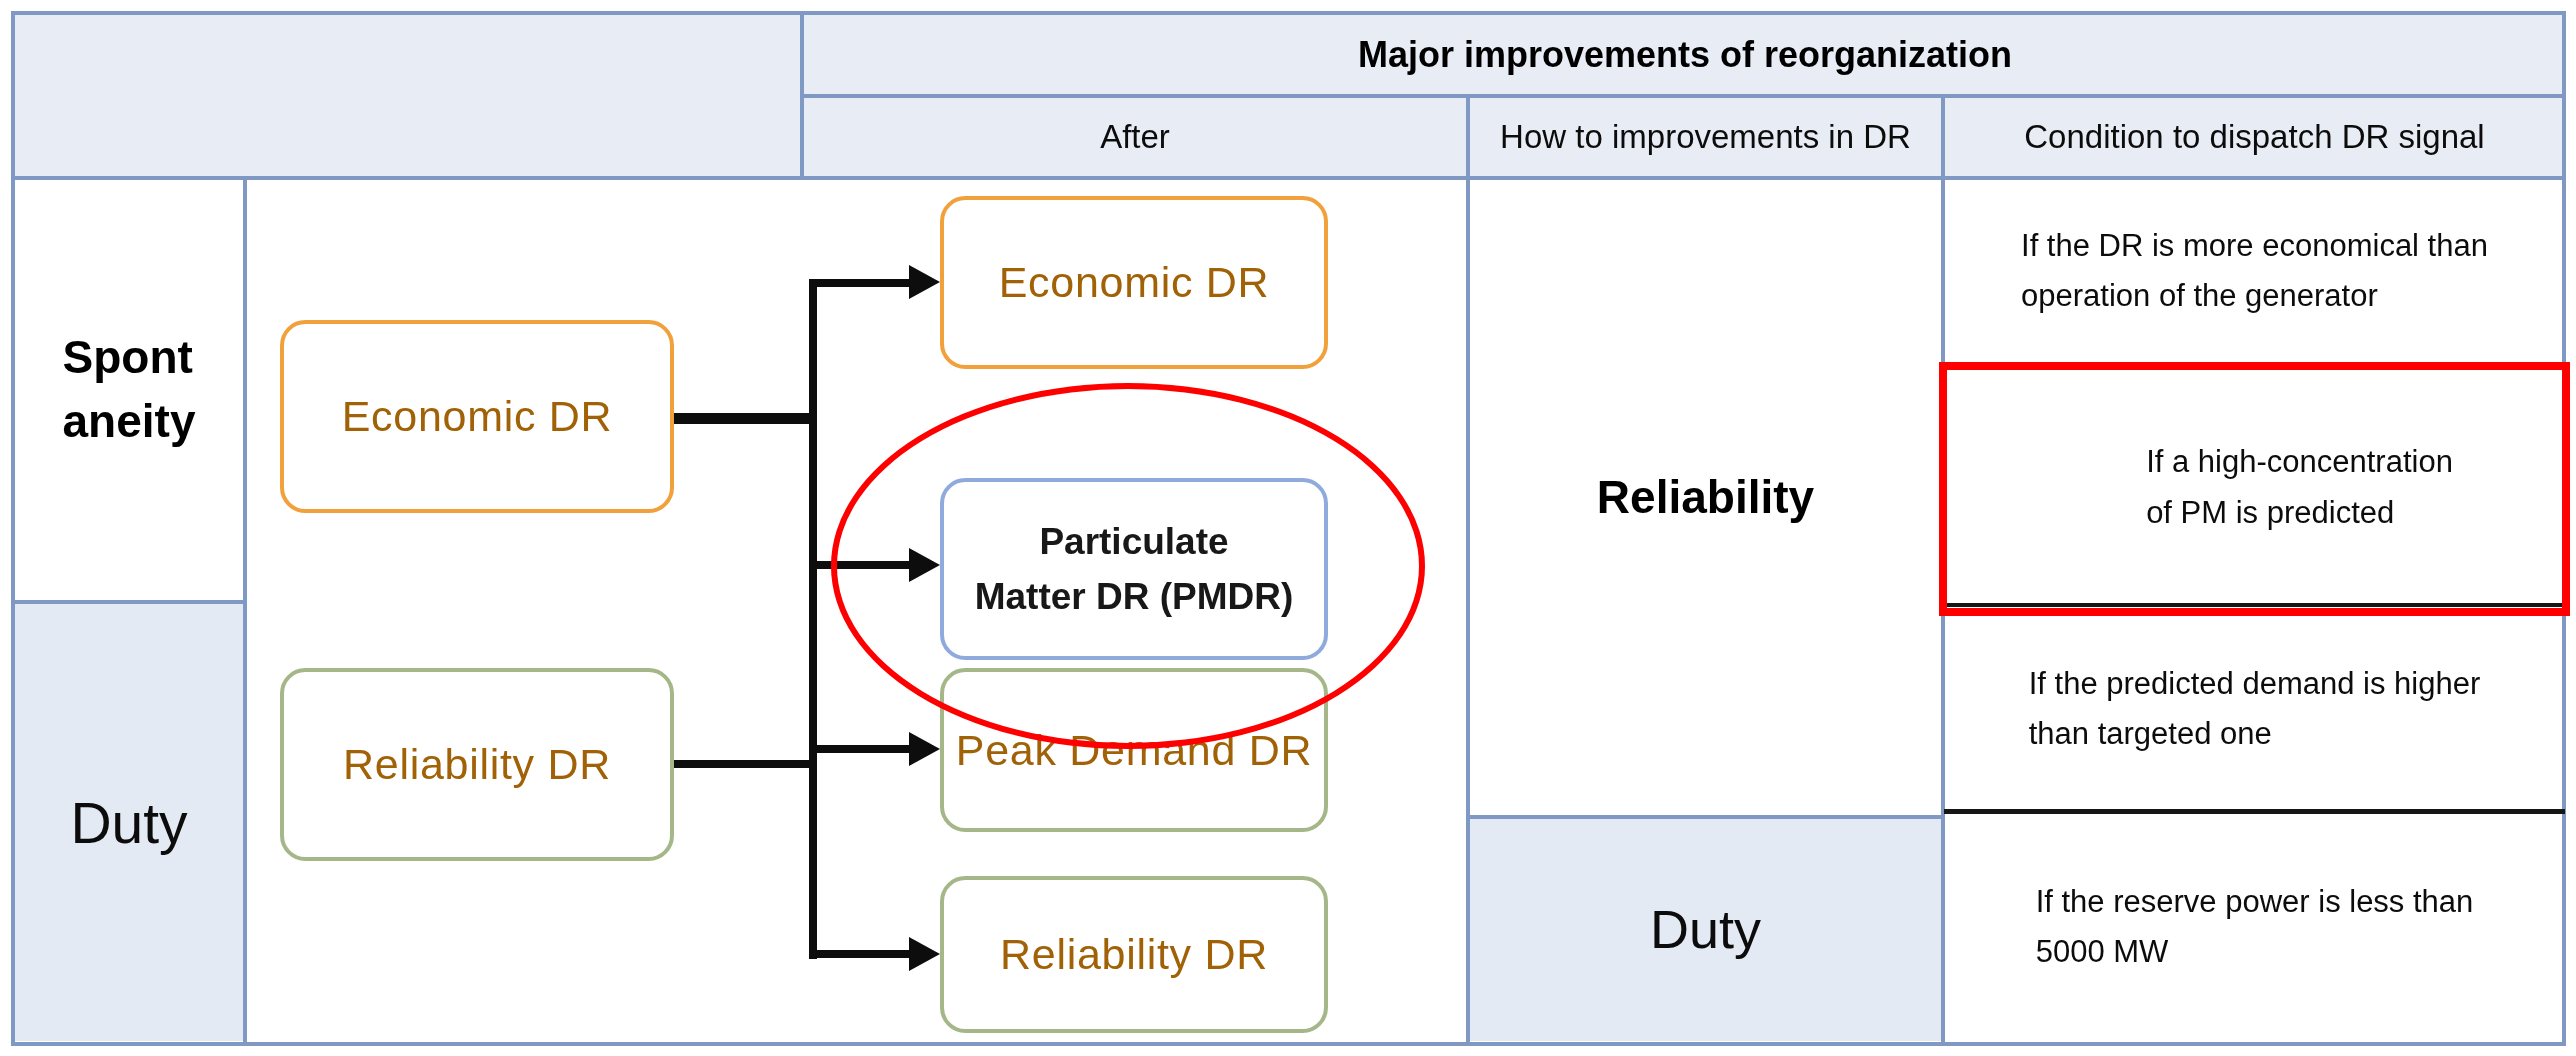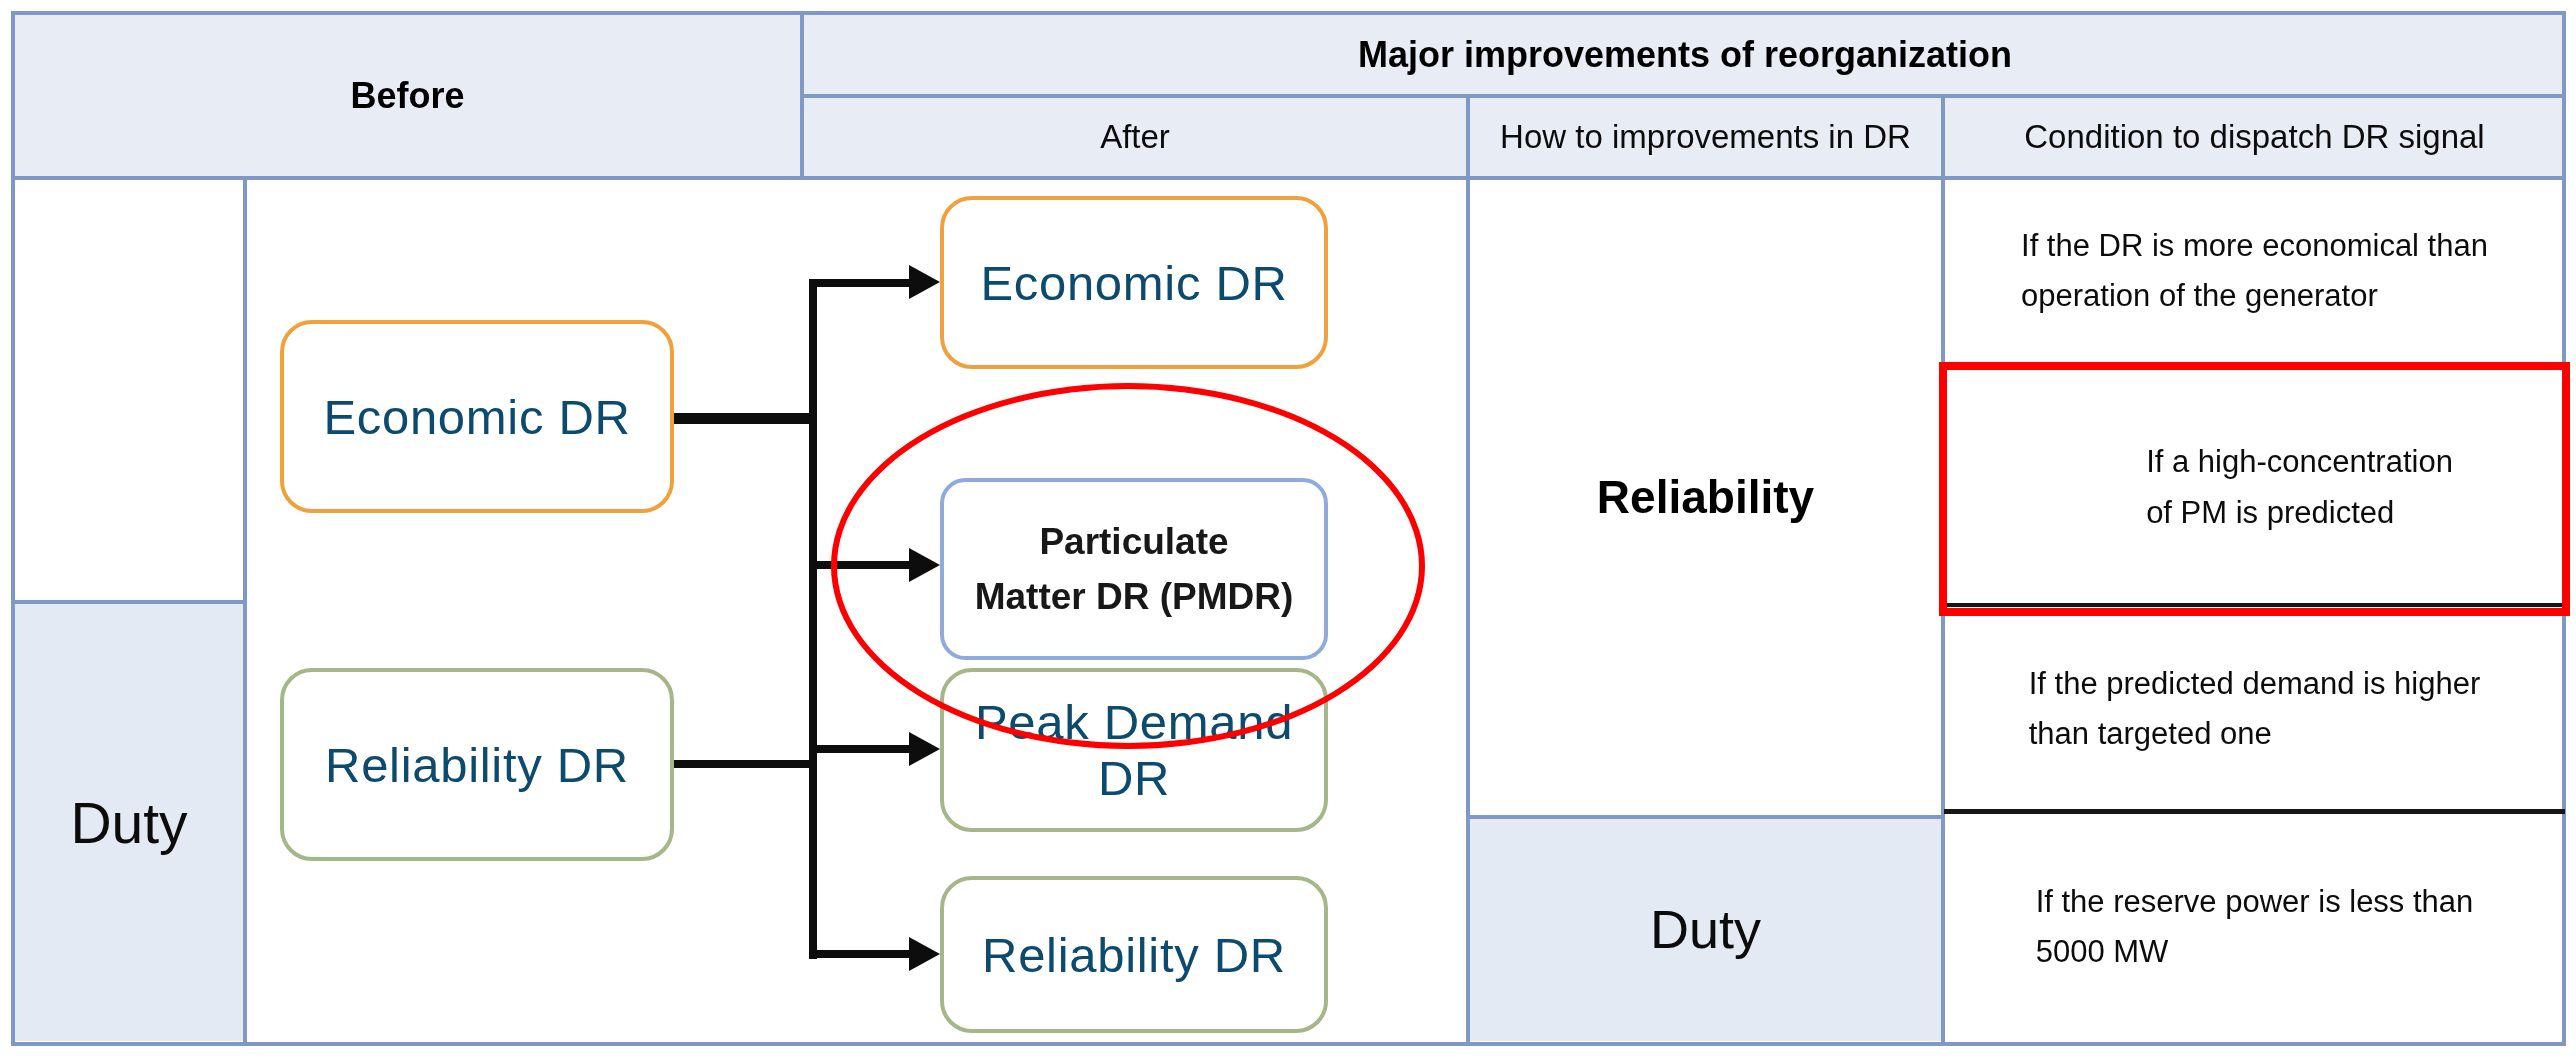--- a/index.html
+++ b/index.html
@@ -34,21 +34,21 @@
   .part-duty{font-size:54px;color:#0c0c0c;}
   .cond{font-size:31px;line-height:1.62;color:#0c0c0c;}
   .flowbox{
     box-sizing:border-box;
     background:#fff;
     border-radius:25.4px;
     z-index:5;
     display:flex;align-items:center;justify-content:center;
     text-align:center;
   }
-  .boxtxt{font-size:49px;color:#0c4a6e;letter-spacing:0.7px;border-radius:32px;}
+  .boxtxt{font-size:43px;color:#a16207;letter-spacing:0.7px;}
   .boxtxt2{font-size:37px;color:#181818;line-height:1.5;}
   .b-orange{border:4.5px solid #f0a13c;}
   .b-green{border:4.5px solid #a5b789;}
   .b-blue{border:4.5px solid #8faadc;}
   .conn{background:#0d0d0d;z-index:4;}
   .arrowhead{
     width:0;height:0;z-index:4;
     border-top:17px solid transparent;
     border-bottom:17px solid transparent;
     border-left:31px solid #0d0d0d;
@@ -86,26 +86,27 @@
   <div class="abs bline" style="left:12px;top:176px;width:2552px;height:3.7px;"></div>
   <div class="abs bline" style="left:243px;top:178px;width:3.7px;height:866px;"></div>
   <div class="abs bline" style="left:1466px;top:96px;width:3.7px;height:948px;"></div>
   <div class="abs bline" style="left:1941px;top:96px;width:3.7px;height:948px;"></div>
   <div class="abs bline" style="left:12px;top:600px;width:232px;height:3.7px;"></div>
   <div class="abs bline" style="left:1466px;top:815px;width:478px;height:3.7px;"></div>
 
   <div class="abs kline" style="left:1944px;top:603px;width:621px;height:3.7px;"></div>
   <div class="abs kline" style="left:1944px;top:809px;width:621px;height:4.5px;"></div>
 
-  <div class="abs cellc h-bold" style="left:15px;top:15px;width:785px;height:161px;">Before</div>
   <div class="abs cellc h-bold" style="left:804px;top:15px;width:1762px;height:79px;">Major improvements of reorganization</div>
   <div class="abs cellc h-reg" style="left:804px;top:98px;width:662px;height:78px;">After</div>
   <div class="abs cellc h-reg" style="left:1470px;top:98px;width:471px;height:78px;">How to improvements in DR</div>
   <div class="abs cellc h-reg" style="left:1944px;top:98px;width:621px;height:78px;">Condition to dispatch DR signal</div>
 
+  <div class="abs cellc lbl-spont pre" style="left:15px;top:180px;width:228px;height:419px;">Spont
+aneity</div>
   <div class="abs cellc lbl-duty" style="left:15px;top:604px;width:228px;height:437px;">Duty</div>
 
   <div class="abs cellc part-spont" style="left:1470px;top:180px;width:471px;height:633px;">Reliability</div>
   <div class="abs cellc part-duty" style="left:1470px;top:817px;width:471px;height:224px;">Duty</div>
 
   <div class="abs cellc cond pre" style="left:1944px;top:180px;width:621px;height:182px;">If the DR is more economical than
 operation of the generator</div>
   <div class="abs cellc cond pre" style="left:1989px;top:366px;width:621px;height:243px;">If a high-concentration
 of PM is predicted</div>
   <div class="abs cellc cond pre" style="left:1944px;top:611px;width:621px;height:196px;">If the predicted demand is higher

